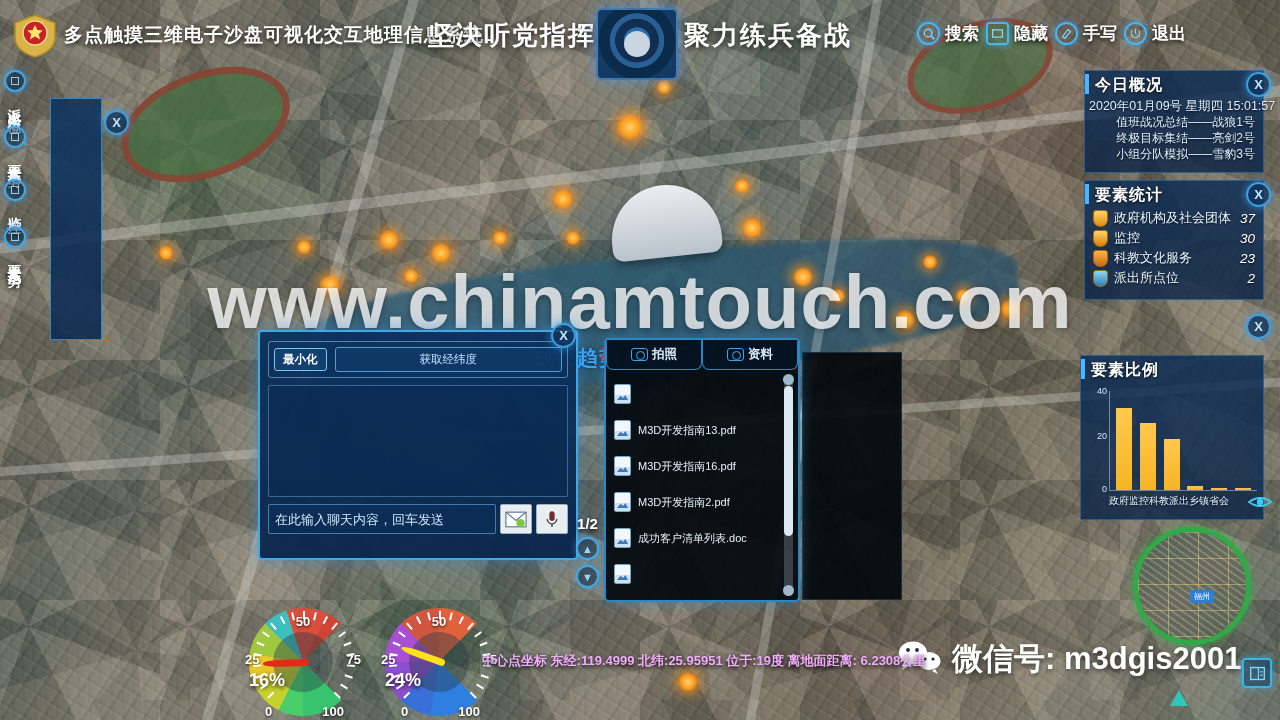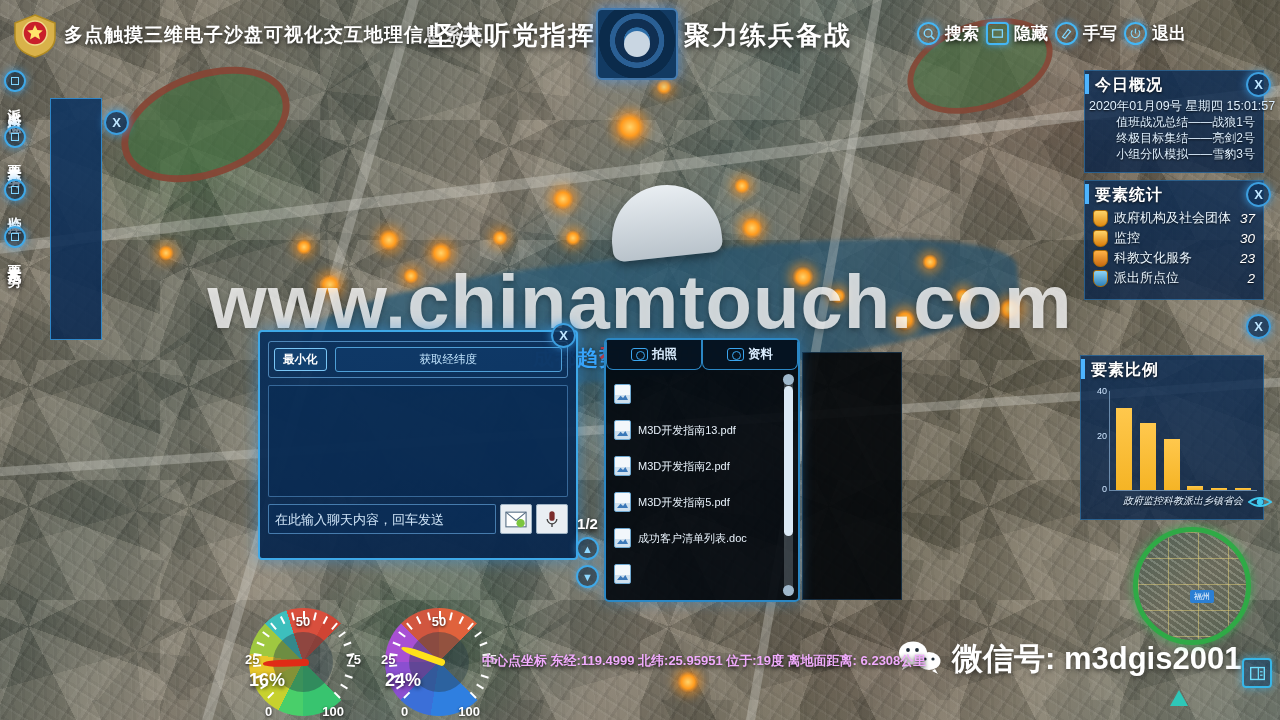--- a/index.html
+++ b/index.html
@@ -139,21 +139,21 @@
   
   #chart { top:310px; width:184px; height:165px;margin-top:45px; }
   .chart-area { position:relative; margin:8px 4px 0 4px; height:120px; }
   .cax-y { position:absolute; left:0; top:0; width:24px; height:100px; }
   .cax-y span { position:absolute; right:2px; font-size:9px; color:#cfe6ff; transform:translateY(-50%); }
   .plot { position:absolute; left:24px; right:2px; top:0; height:100px;
     border-left:1px solid rgba(170,210,245,.55); border-bottom:1px solid rgba(170,210,245,.55);
     display:flex; align-items:flex-end; justify-content:space-around; padding:0 2px; }
   .bar { width:16px; background:linear-gradient(180deg,#ffc84d,#f0a020); }
   .cax-x { position:absolute; left:24px; right:2px; top:103px; display:flex;
-    justify-content:center;font-style:italic; }
+    justify-content:flex-start; }
   .cax-x span { font-size:10px; color:#e3f1ff; text-shadow:0 1px 2px rgba(0,0,0,.8); }
 
   
   #chat { position:absolute; left:258px; top:330px; width:320px; height:230px;
     background:linear-gradient(180deg, rgba(10,48,92,.94), rgba(8,38,76,.95));
     border:2px solid #3fa9e8; border-radius:4px; box-shadow:0 0 16px rgba(40,140,220,.55); z-index:26; }
   .chat-top { display:flex; gap:8px; align-items:center; margin:9px 8px 0 8px;
     border:1px solid rgba(120,190,245,.6); padding:5px; border-radius:3px; }
   .btn-min { font-size:11.5px; font-weight:bold; color:#fff; background:rgba(20,70,120,.7);
     border:1px solid #7ac6f5; border-radius:3px; padding:3px 8px; cursor:pointer; white-space:nowrap; }
@@ -497,25 +497,25 @@
     <div class="frow">
           <span class="fico"></span>
           <span class="fname"></span>
         </div>
         <div class="frow">
           <span class="fico"></span>
           <span class="fname">M3D开发指南13.pdf</span>
         </div>
         <div class="frow">
           <span class="fico"></span>
-          <span class="fname">M3D开发指南2.pdf</span>
+          <span class="fname">M3D开发指南16.pdf</span>
         </div>
         <div class="frow">
           <span class="fico"></span>
-          <span class="fname">M3D开发指南5.pdf</span>
+          <span class="fname">M3D开发指南2.pdf</span>
         </div>
         <div class="frow">
           <span class="fico"></span>
           <span class="fname">成功客户清单列表.doc</span>
         </div>
         <div class="frow">
           <span class="fico"></span>
           <span class="fname"></span>
         </div>
       </div>

